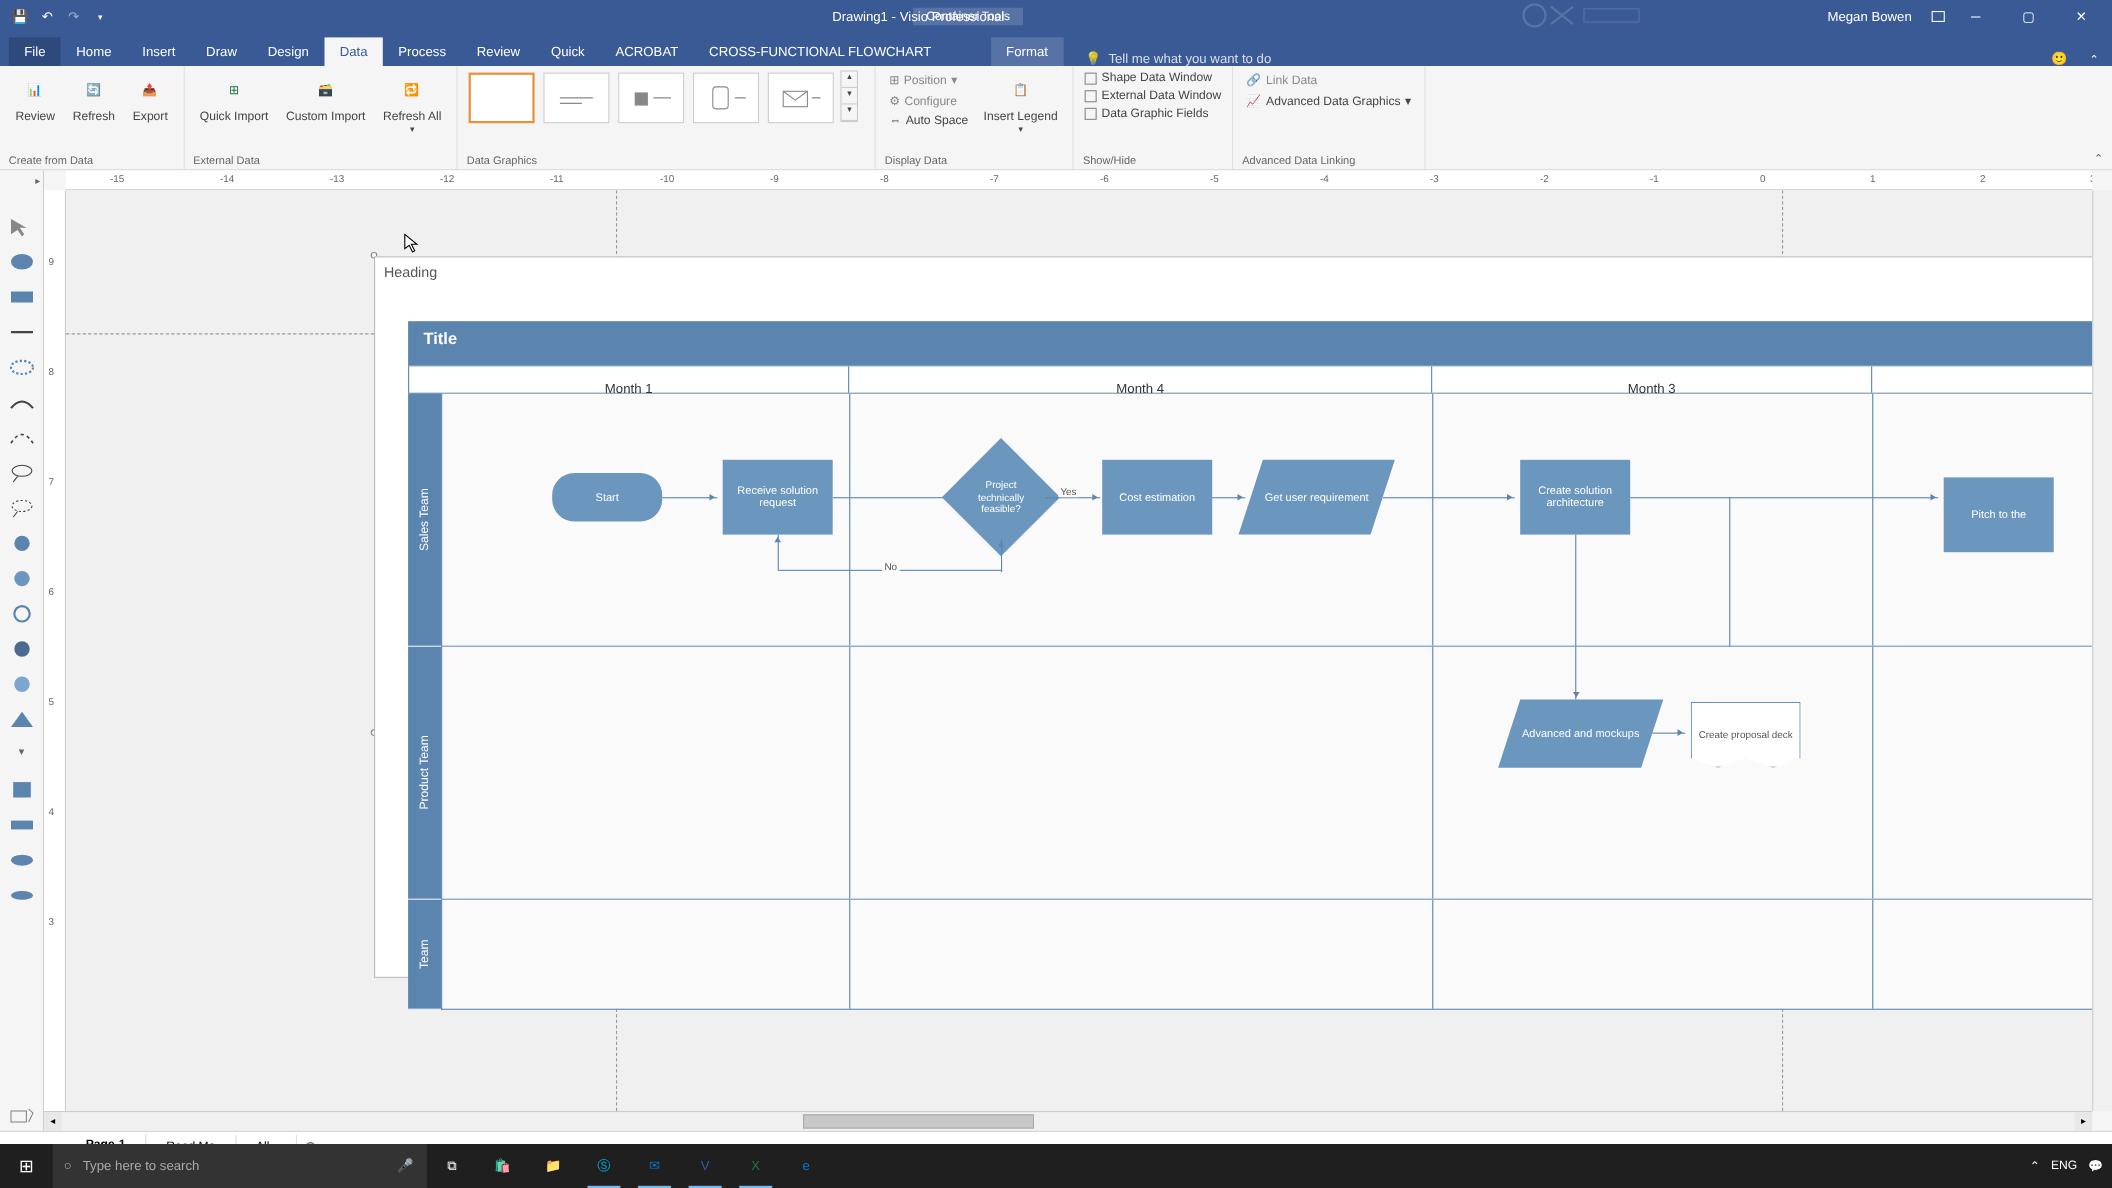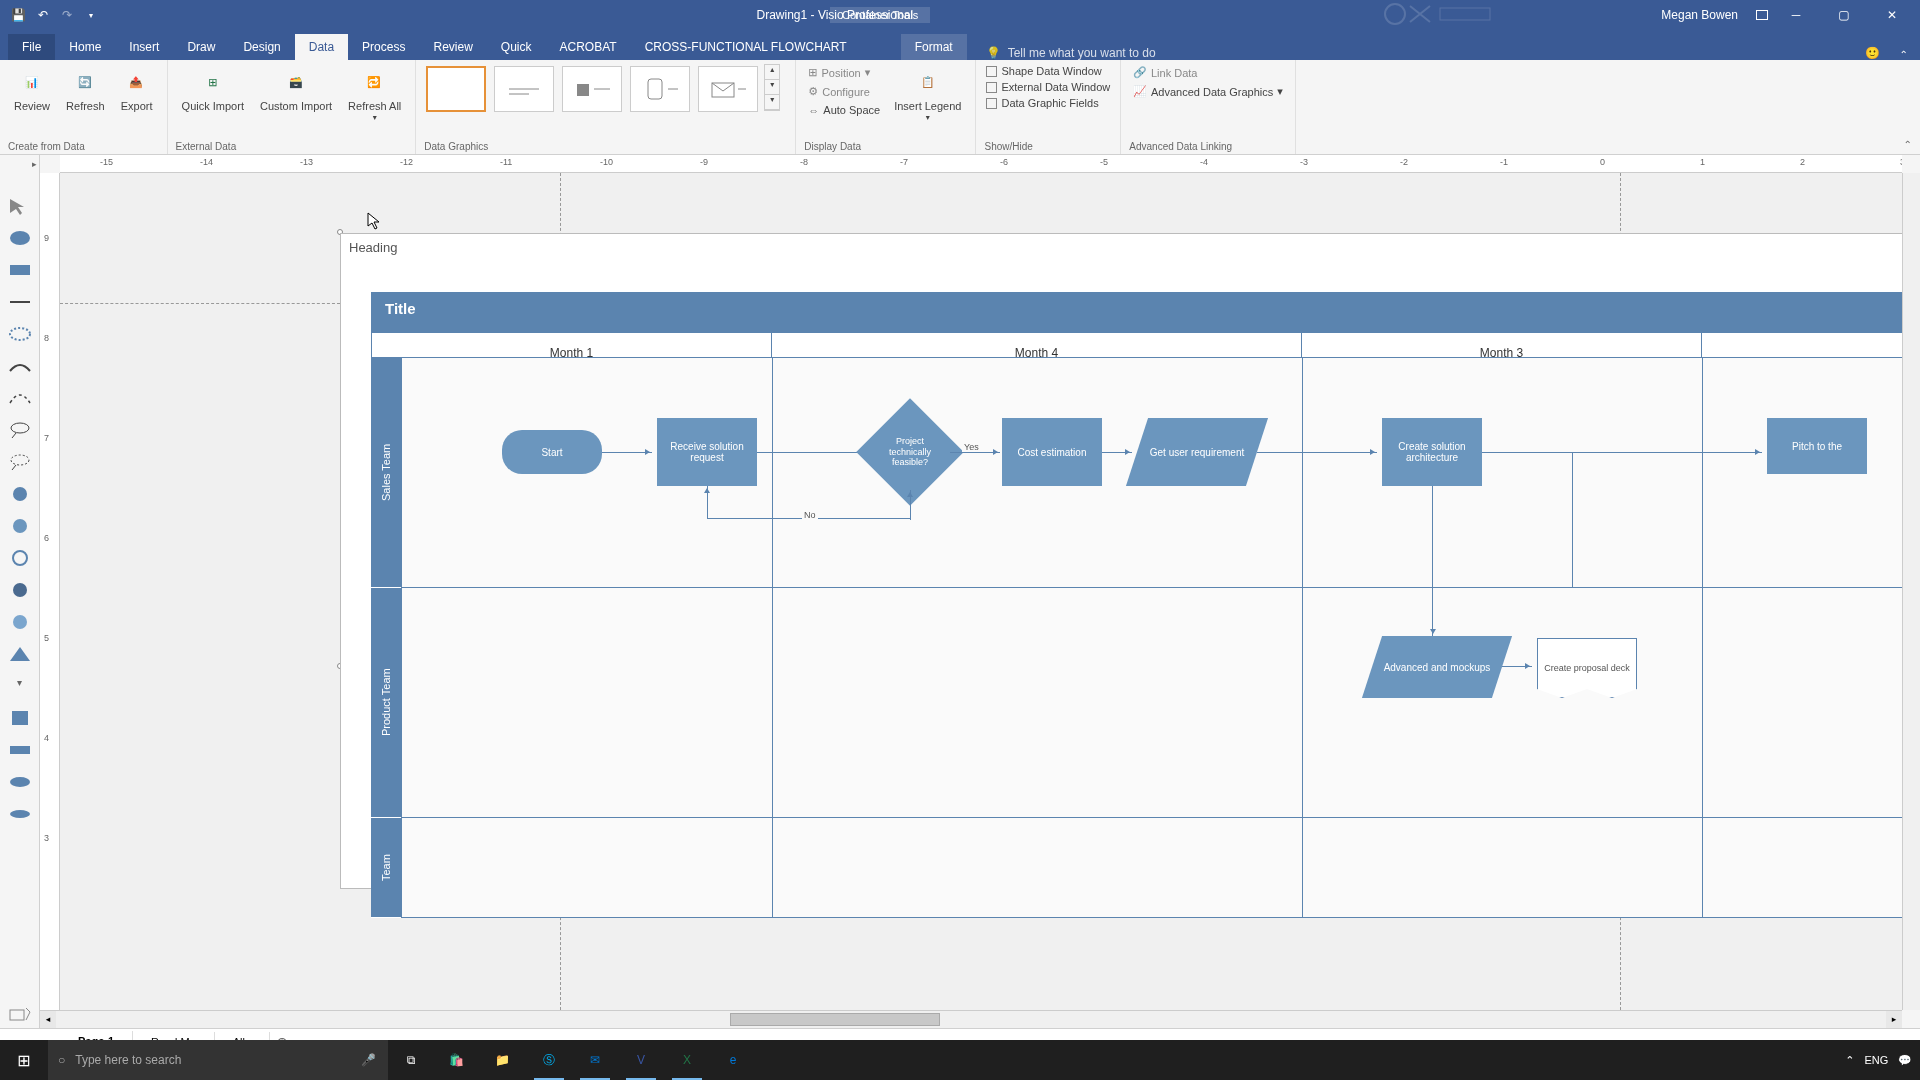--- a/index.html
+++ b/index.html
@@ -447,21 +447,21 @@
               <div class="arrow" style="left:700px;top:94px;width:30px"></div>
               <div class="fshape data" style="left:735px;top:60px;width:120px;height:68px">
                   <div class="para"></div>
                   <div class="dtext">Get user requirement</div>
                 </div>
               <div class="arrow" style="left:855px;top:94px;width:120px"></div>
               <div class="fshape process" style="left:980px;top:60px;width:100px;height:68px">
                   <span>Create solution architecture</span>
                 </div>
               <div class="arrow" style="left:1080px;top:94px;width:280px"></div>
-              <div class="fshape process" style="left:1365px;top:60px;width:100px;height:56px">
+              <div class="fshape process" style="left:1365px;top:76px;width:100px;height:68px">
                   <span>Pitch to the</span>
                 </div>
 
               <div class="arrow v" style="left:508px;top:132px;height:30px;transform:rotate(180deg)"></div>
               <div style="position:absolute;left:305px;top:160px;width:203px;height:1px;background:#5b84af"></div>
               <div class="arrow v" style="left:305px;top:128px;height:32px;transform:rotate(180deg)"></div>
               <div class="arrow-label" style="left:400px;top:152px">No</div>
 
               <div class="arrow v" style="left:1030px;top:128px;height:150px"></div>
 

